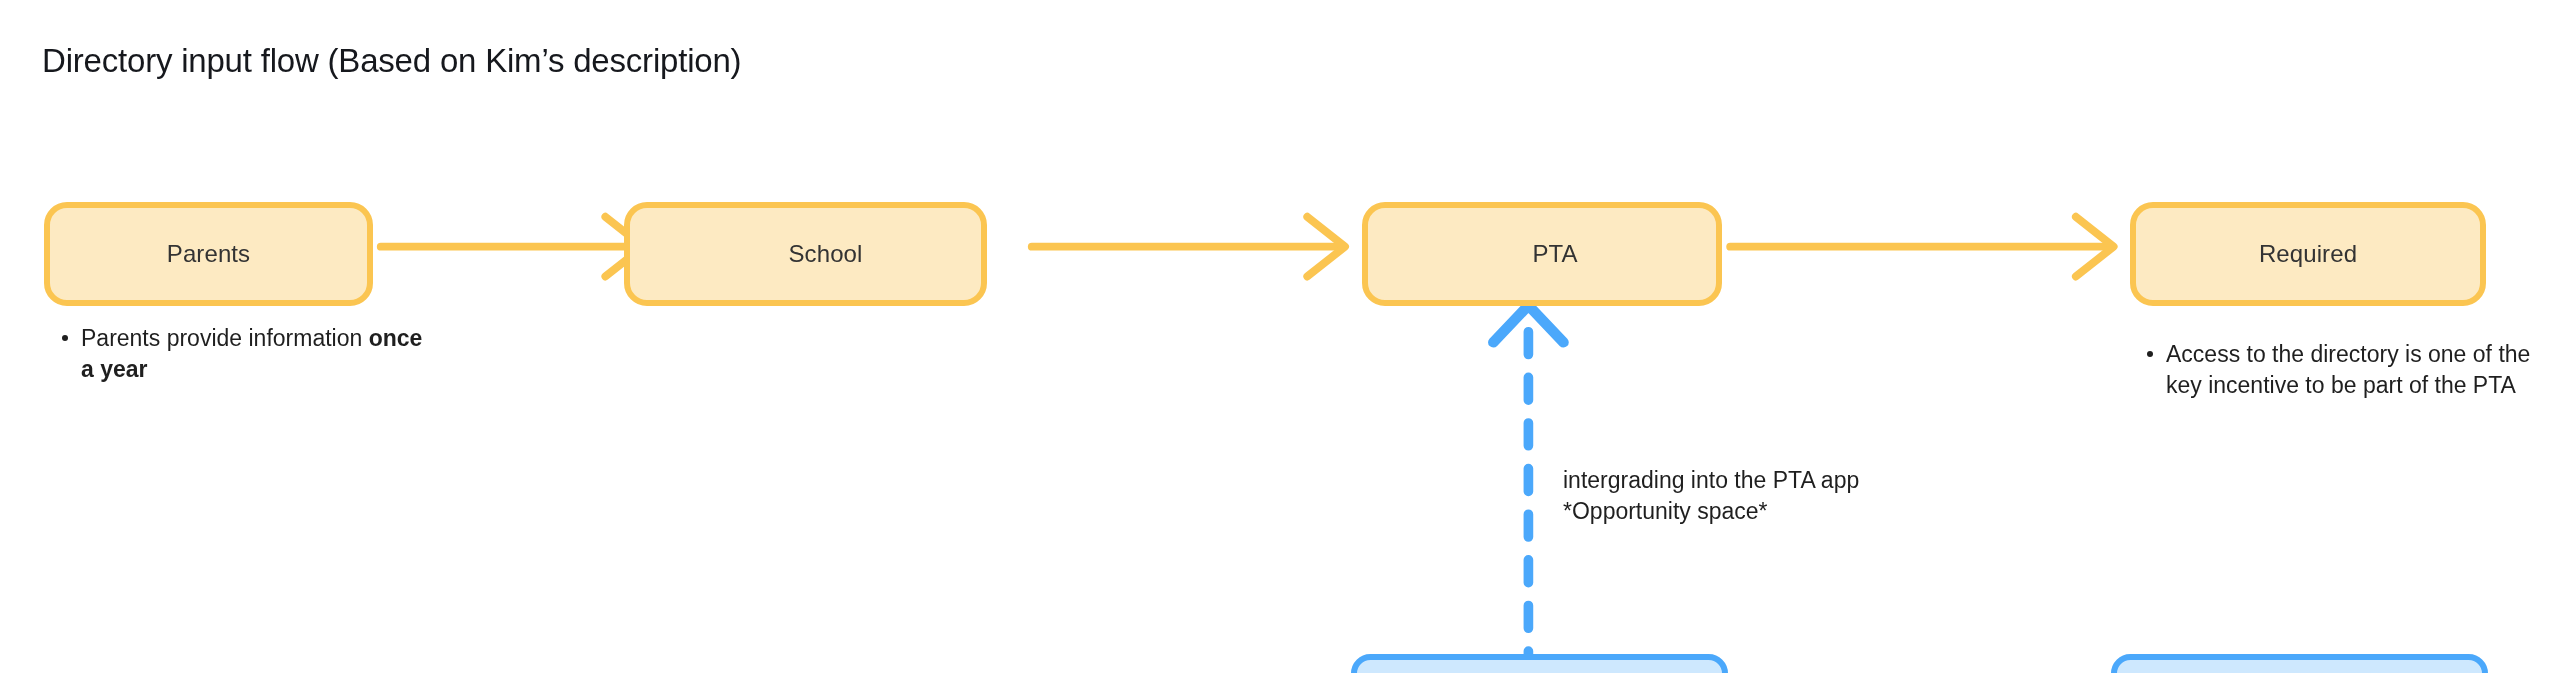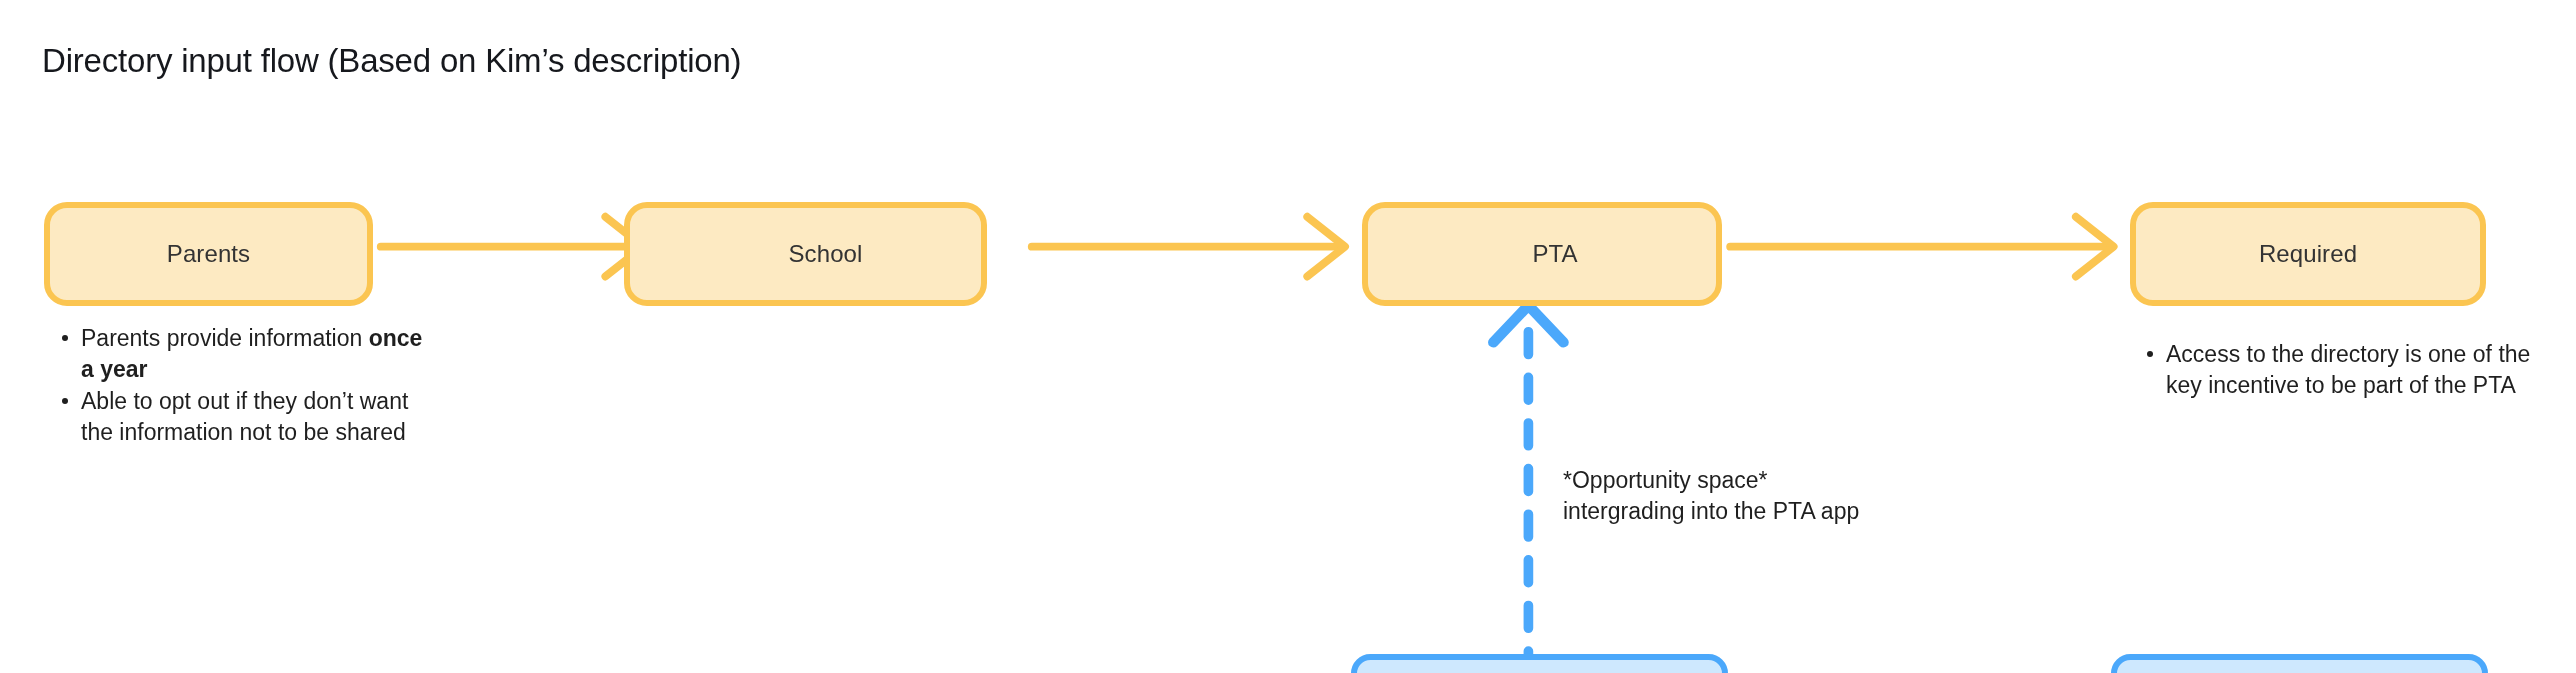--- a/index.html
+++ b/index.html
@@ -160,34 +160,31 @@
 
 <div class="node node-directory">
   <span class="node-label">Required</span>
 </div>
 
 <div class="note note-parents">
   <ul>
     <li>
       <span>Parents provide information </span><b>once a year</b>
     </li>
-    <li>
-      <span>Able to opt out if they don’t want the information not to be shared</span>
-    </li>
   </ul>
 </div>
 
 <div class="note note-directory">
   <ul>
     <li>
       <span>Access to the directory is one of the key incentive to be part of the PTA</span>
     </li>
   </ul>
 </div>
 
 <div class="annotation">
+  <div>intergrading into the PTA app</div>
   <div>*Opportunity space*</div>
-  <div>intergrading into the PTA app</div>
 </div>
 
 <div class="blue-box blue-box-pta-app"></div>
 <div class="blue-box blue-box-directory"></div>
 
 
 </body></html>

